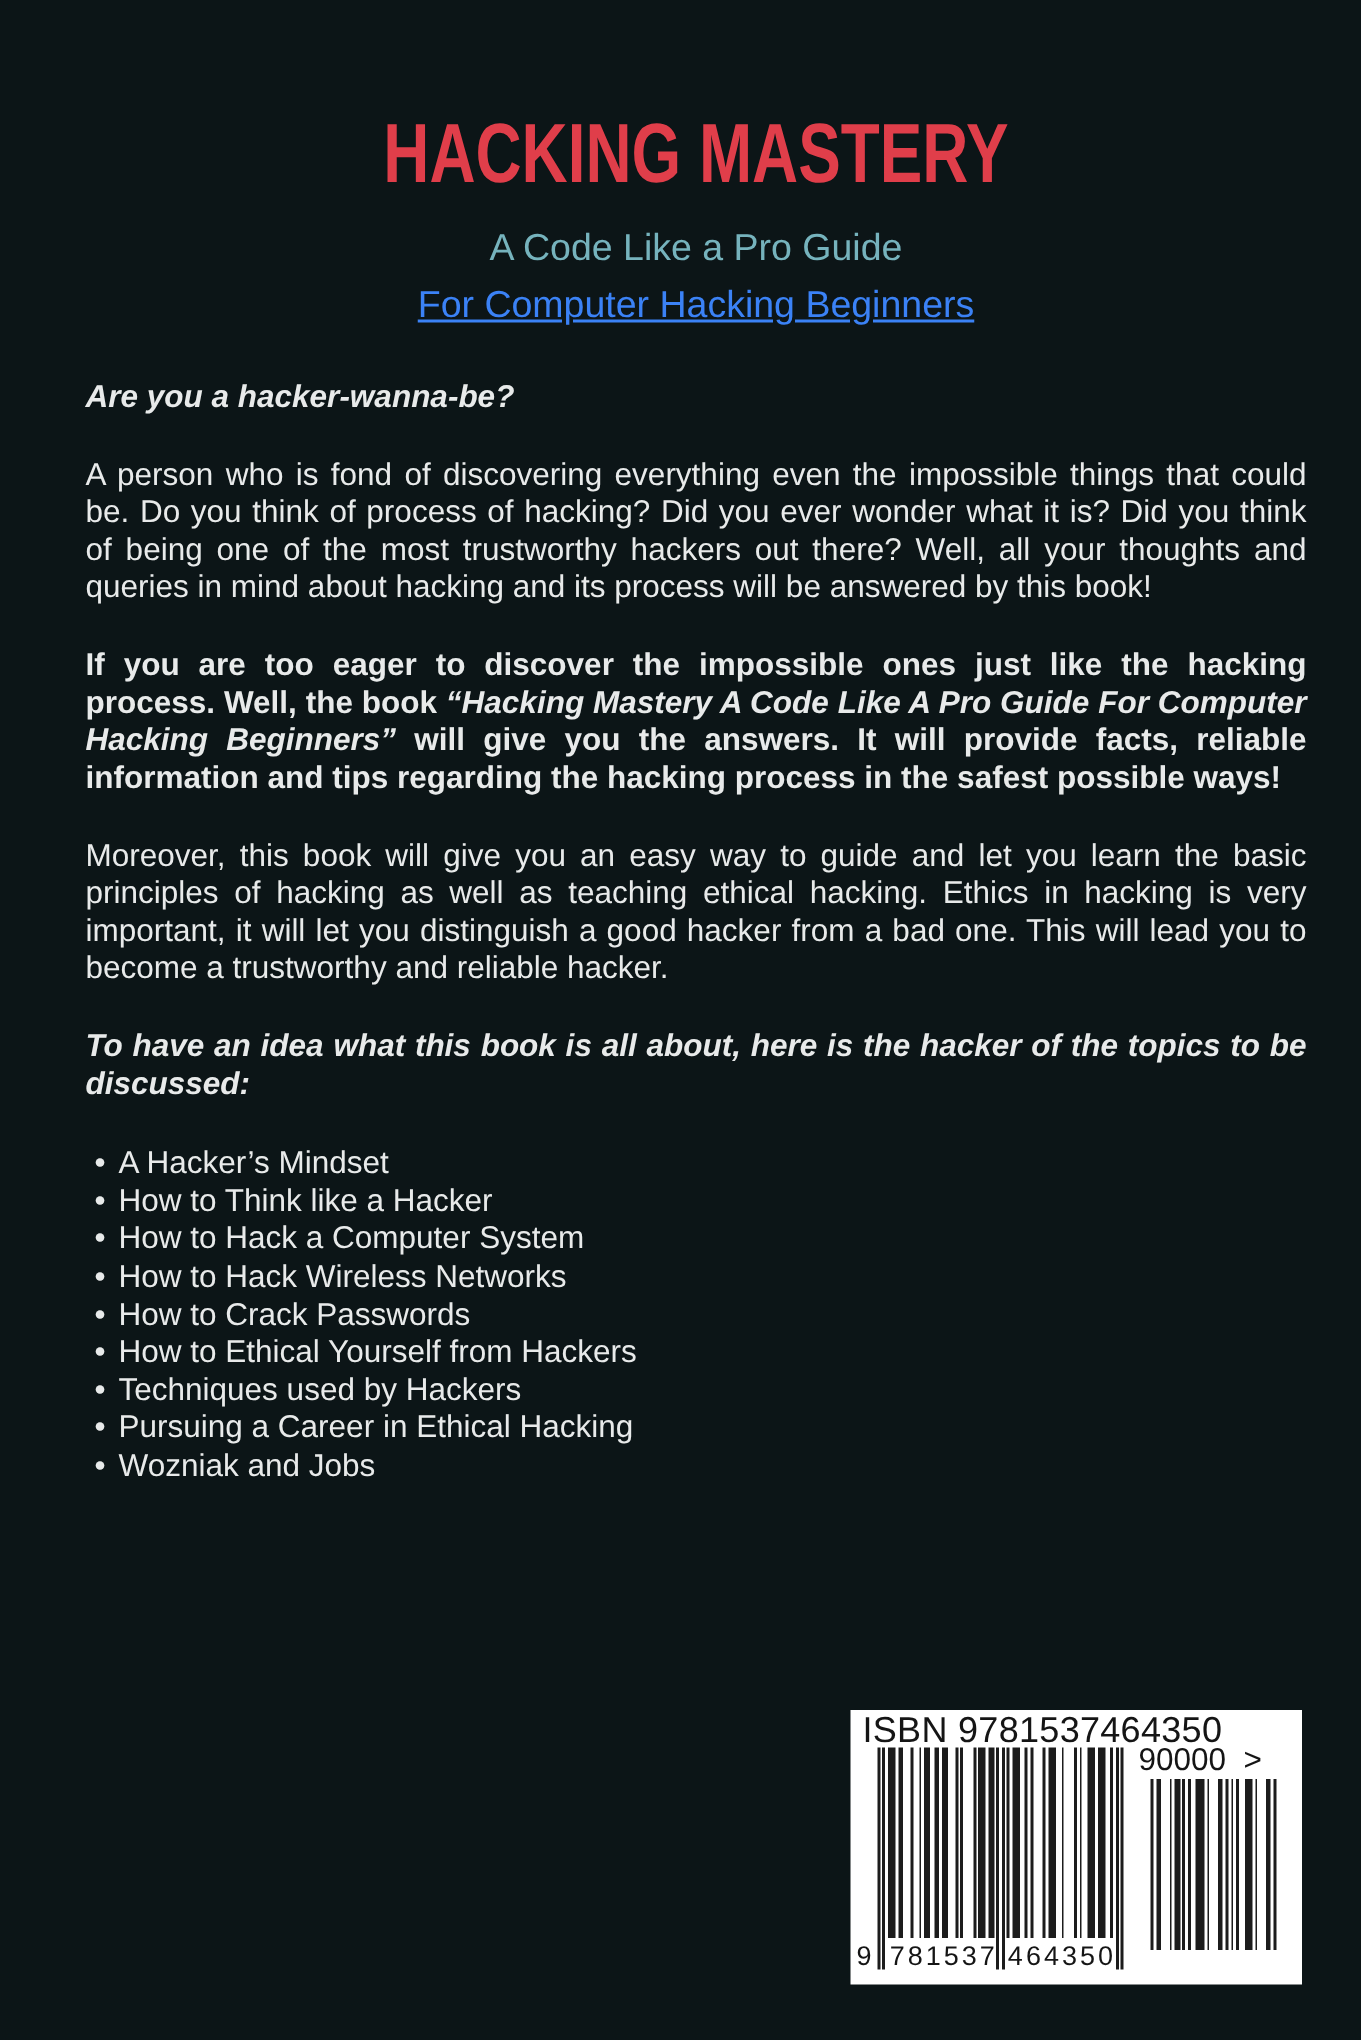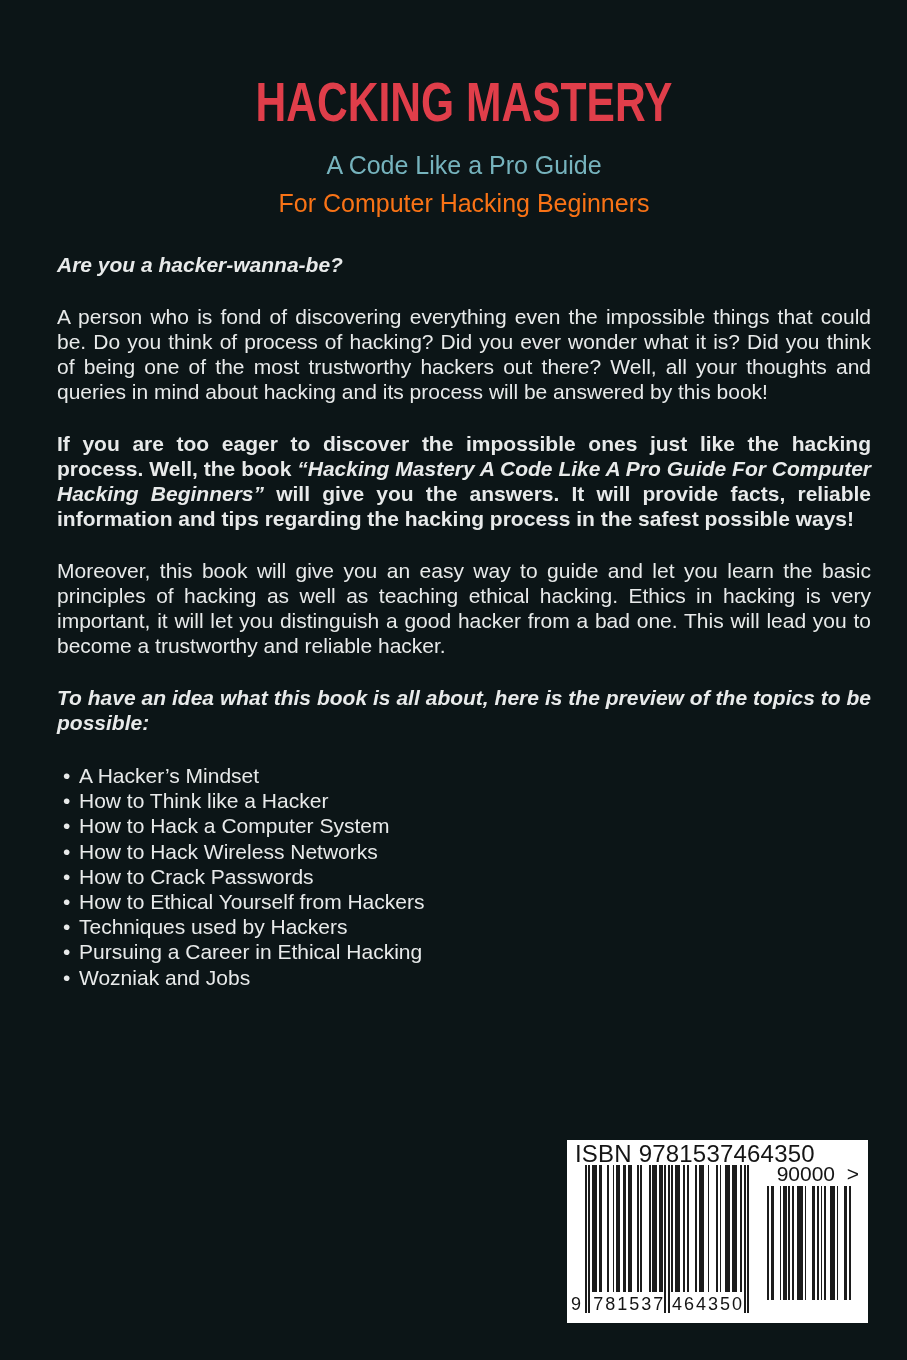--- a/index.html
+++ b/index.html
@@ -18,21 +18,21 @@
     font-size:56px;line-height:56px;
     font-weight:700;
     letter-spacing:0px;
     color:#e03e4a;
     transform:scaleX(0.76);
     transform-origin:center;
     white-space:nowrap;
   }
   .subtitle{margin-top:16px;text-align:center;font-size:25px;line-height:38px;font-weight:400;}
   .subtitle .line1{color:#76b3bd;}
-  .subtitle .line2{color:#f97316;}
+  .subtitle .line2{color:#3b82f6;text-decoration:underline;}
   p.body{
     margin:27px 0 0 0;
     font-size:21px;line-height:25px;
     text-align:justify;
   }
   p.hook{
     margin:30px 0 0 0;
     font-size:21px;line-height:25px;
     font-weight:700;font-style:italic;
     text-align:left;
@@ -55,21 +55,21 @@
     background:#ffffff;
     color:#151515;
   }
   .isbn-label{
     position:absolute;left:8px;top:4px;width:212px;
     text-align:center;font-size:24px;line-height:20px;
     letter-spacing:0.2px;white-space:pre;
   }
   .price-label{
     position:absolute;left:192px;top:24px;width:100px;
-    text-align:right;font-size:21px;line-height:20px;
+    text-align:left;font-size:21px;line-height:20px;
     white-space:pre;
   }
   .ean13{
     position:absolute;left:18px;top:25px;
     width:164px;height:148px;
   }
   .ean13 .bar{position:absolute;top:0;height:86%;background:#1c1c1c;}
   .ean13 .bar.guard{height:100%;}
   .addon{
     position:absolute;left:200px;top:46px;
@@ -100,21 +100,21 @@
     </div>
 
     <p class="hook">Are you a hacker-wanna-be?</p>
 
     <p class="body">A person who is fond of discovering everything even the impossible things that could be. Do you think of process of hacking? Did you ever wonder what it is? Did you think of being one of the most trustworthy hackers out there? Well, all your thoughts and queries in mind about hacking and its process will be answered by this book!</p>
 
     <p class="body bold"><span>If you are too eager to discover the impossible ones just like the hacking process. Well, the book </span><span class="italic">“Hacking Mastery A Code Like A Pro Guide For Computer Hacking Beginners”</span><span> will give you the answers. It will provide facts, reliable information and tips regarding the hacking process in the safest possible ways!</span></p>
 
     <p class="body">Moreover, this book will give you  an easy way to guide and let you learn the basic principles of hacking as well as teaching ethical hacking. Ethics in hacking is very important, it will let you distinguish a good hacker from a bad one. This will lead you to become a trustworthy and reliable hacker.</p>
 
-    <p class="body bold italic">To have an idea what this book is all about, here is the preview of  the topics to be possible:</p>
+    <p class="body bold italic">To have an idea what this book is all about, here is the hacker of  the topics to be discussed:</p>
 
     <ul class="topics">
       <li><span class="bullet">•</span><span>A Hacker’s Mindset</span></li>
       <li><span class="bullet">•</span><span>How to Think like a Hacker</span></li>
       <li><span class="bullet">•</span><span>How to Hack a Computer System</span></li>
       <li><span class="bullet">•</span><span>How to Hack Wireless Networks</span></li>
       <li><span class="bullet">•</span><span>How to Crack Passwords</span></li>
       <li><span class="bullet">•</span><span>How to Ethical Yourself from Hackers</span></li>
       <li><span class="bullet">•</span><span>Techniques used by Hackers</span></li>
       <li><span class="bullet">•</span><span>Pursuing a Career in Ethical Hacking</span></li>

